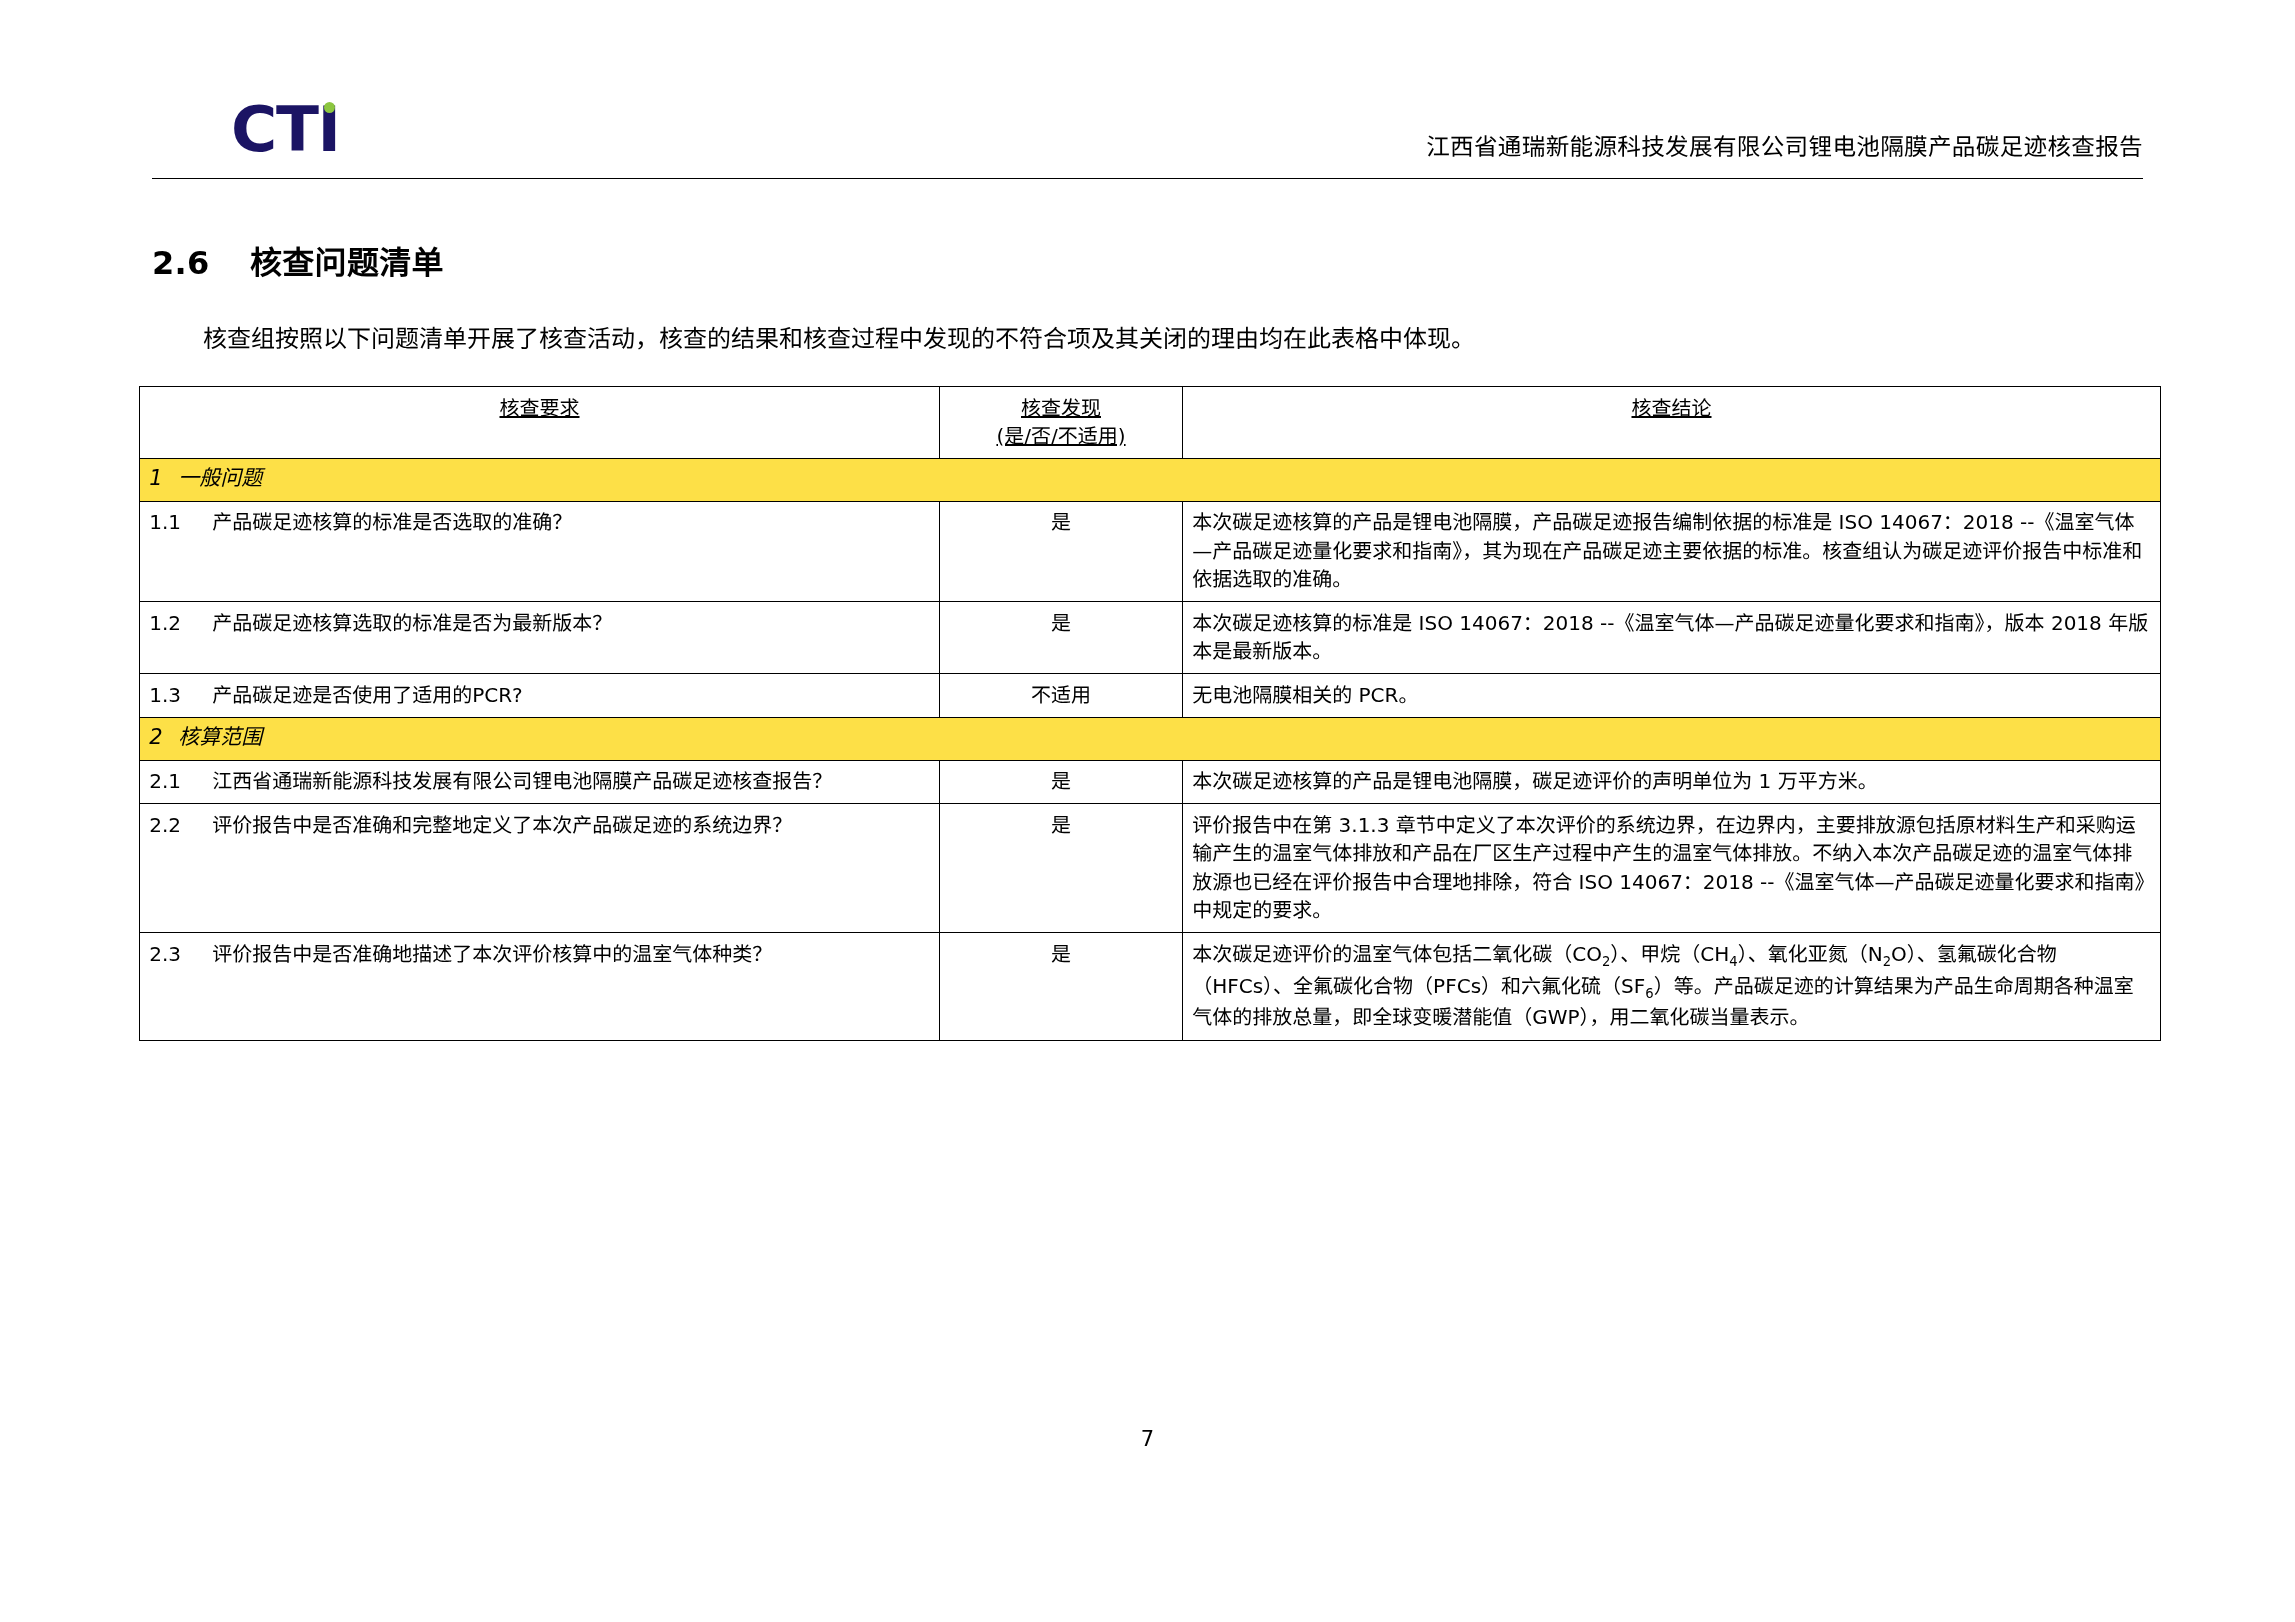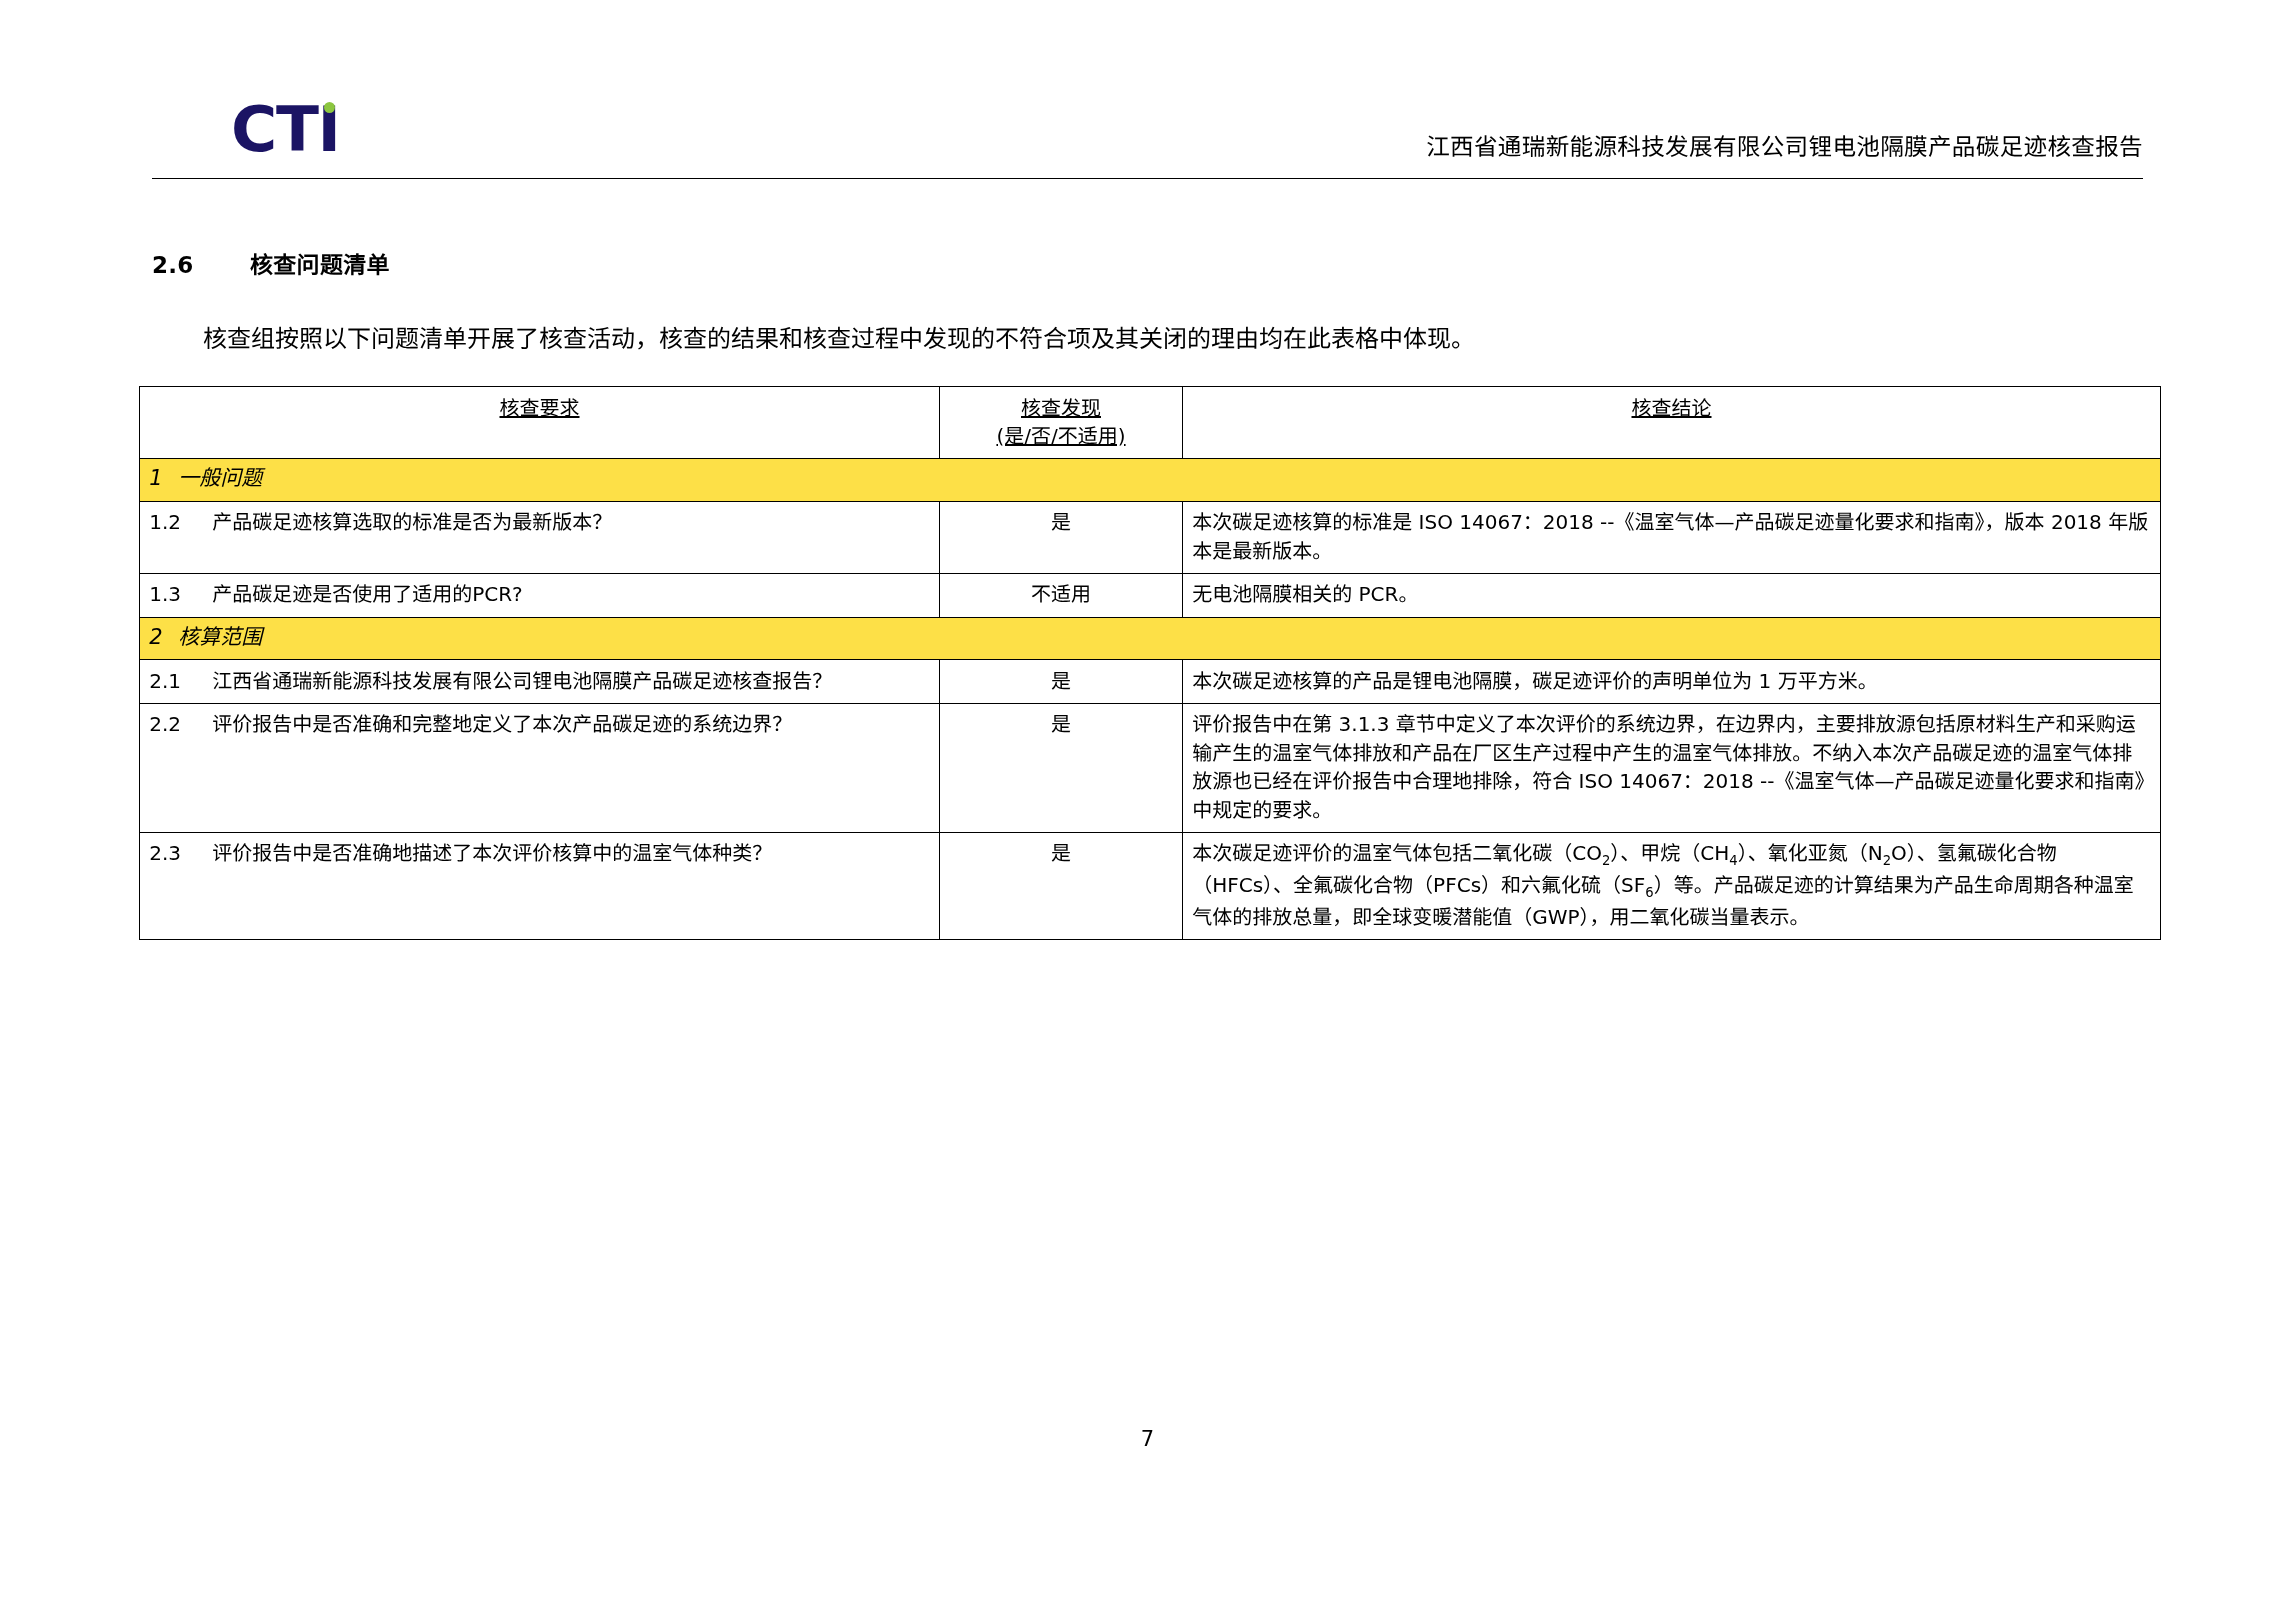--- a/index.html
+++ b/index.html
@@ -62,23 +62,23 @@
     position: absolute;
     left: 0;
     right: 0;
     top: 80px;
     border-top: 1.3px solid #000;
   }
 
   
   .section-heading {
     position: absolute;
-    top: 246px;
+    top: 237px;
     left: 152px;
-    font-size: 23px;
+    font-size: 32px;
     font-family: "DejaVu Sans", "Liberation Sans", sans-serif;
     font-weight: bold;
     letter-spacing: 0.3px;
   }
   .section-heading .num {
     display: inline-block;
     width: 98px;
   }
   .intro {
     position: absolute;
@@ -200,20 +200,30 @@
         <th>核查结论</th>
       </tr>
     </thead>
     <tbody id="table-body">
         <tr class="group">
           <td colspan="3"><span class="gnum">1</span><span>一般问题</span></td>
         </tr>
         <tr>
           <td class="req">
             <div class="req-inner">
+              <span class="qnum">1.1</span>
+              <span class="qtext">产品碳足迹核算的标准是否选取的准确？</span>
+            </div>
+          </td>
+          <td class="center">是</td>
+          <td>本次碳足迹核算的产品是锂电池隔膜，产品碳足迹报告编制依据的标准是 ISO 14067：2018 --《温室气体—产品碳足迹量化要求和指南》，其为现在产品碳足迹主要依据的标准。核查组认为碳足迹评价报告中标准和依据选取的准确。</td>
+        </tr>
+        <tr>
+          <td class="req">
+            <div class="req-inner">
               <span class="qnum">1.2</span>
               <span class="qtext">产品碳足迹核算选取的标准是否为最新版本？</span>
             </div>
           </td>
           <td class="center">是</td>
           <td>本次碳足迹核算的标准是 ISO 14067：2018 --《温室气体—产品碳足迹量化要求和指南》，版本 2018 年版本是最新版本。</td>
         </tr>
         <tr>
           <td class="req">
             <div class="req-inner">

